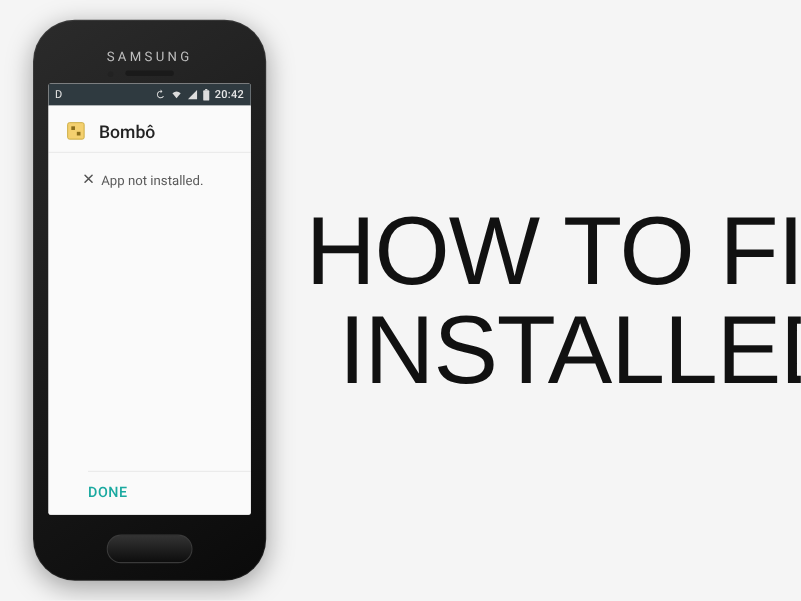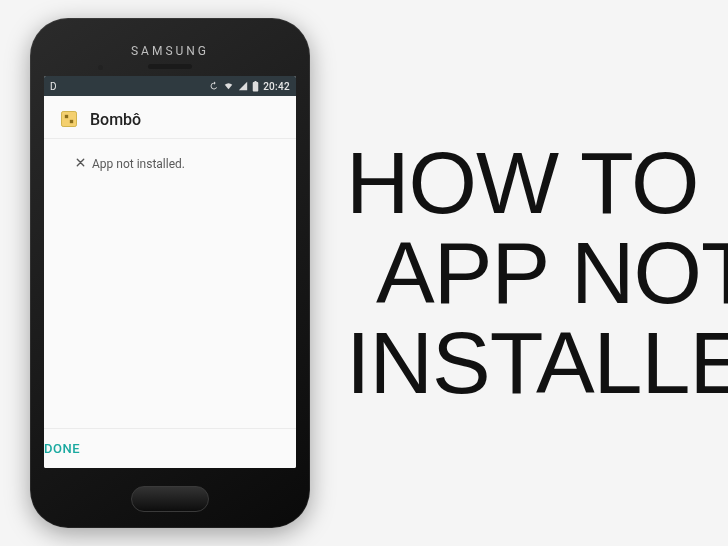--- a/index.html
+++ b/index.html
@@ -15,21 +15,21 @@
       display: flex;
       align-items: center;
       height: 100%;
       padding: 20px 0;
     }
     .phone-wrap {
       margin-left: 30px;
       flex-shrink: 0;
     }
     .phone {
-      width: 280px;
+      width: 212px;
       height: 510px;
       background: linear-gradient(145deg, #2b2b2b, #0a0a0a);
       border-radius: 38px;
       padding: 58px 14px 60px 14px;
       position: relative;
       box-shadow: 0 6px 24px rgba(0,0,0,0.35), inset 0 0 0 1px rgba(255,255,255,0.08);
     }
     .phone-brand {
       position: absolute;
       top: 26px; left: 0; right: 0;
@@ -116,20 +116,21 @@
       gap: 6px;
       padding: 18px 31px;
       color: #5a5a5a;
       font-size: 12px;
     }
     .x-icon { color:#555; font-weight:bold; }
     .footer {
       margin-top: auto;
       padding: 12px 0;
       border-top: 1px solid rgba(0,0,0,0.06);
+      margin-left: 36px;
     }
     .done-btn {
       color: #1aa9a0;
       font-size: 13px;
       font-weight: 500;
       letter-spacing: 0.5px;
     }
     .headline-block {
       flex: 1;
       margin-left: 36px;
@@ -213,16 +214,15 @@
           </div>
         </div>
       </div>
 
       <div class="home-btn"></div>
     </div>
   </div>
 
   <div class="headline-block">
     <div class="line">HOW TO FIX</div>
-    <div class="line">APP NOT</div>
     <div class="line">INSTALLED</div>
   </div>
 </div>
 
 </body></html>

